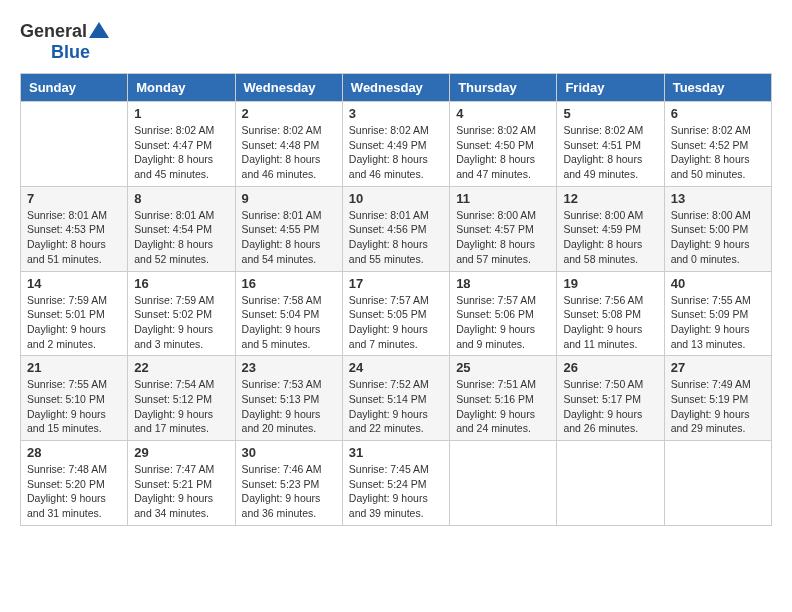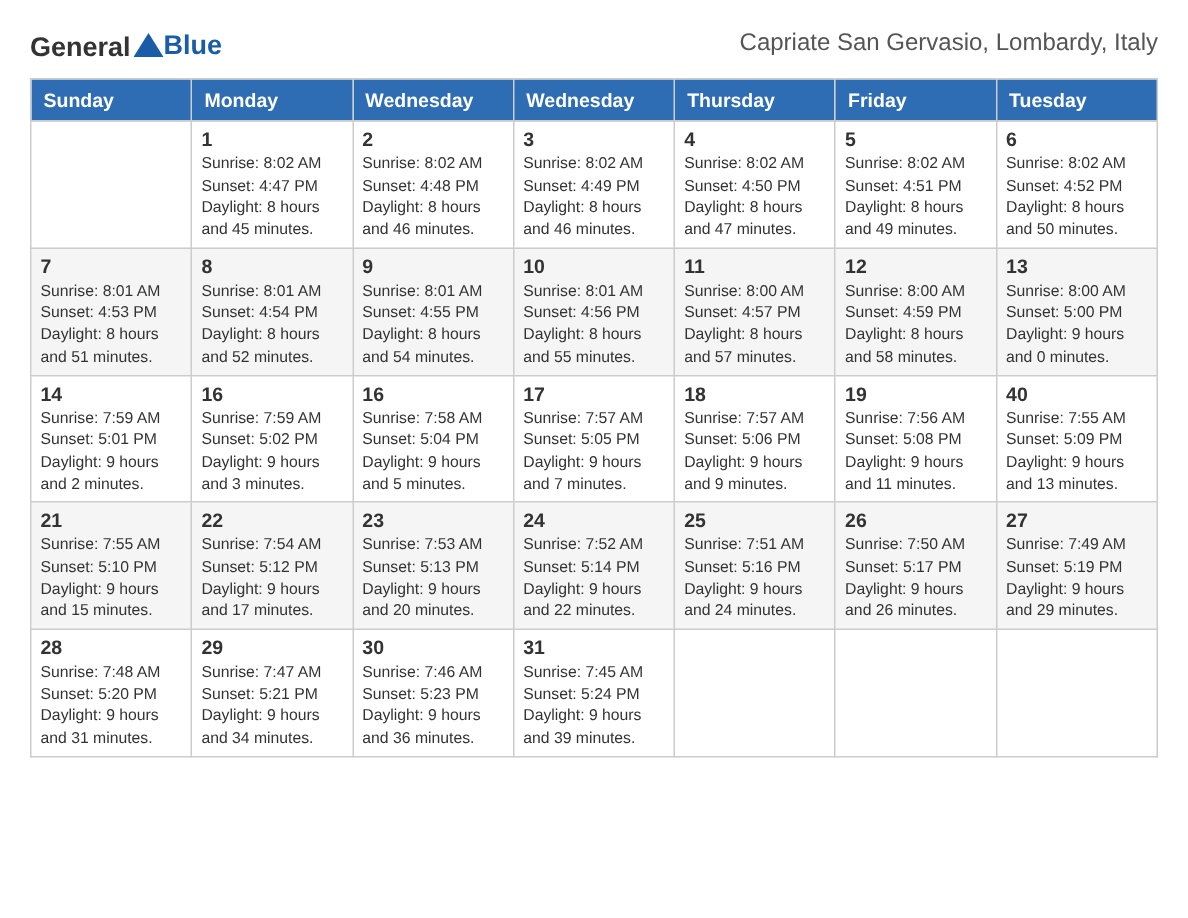--- a/index.html
+++ b/index.html
@@ -11,31 +11,33 @@
       padding: 20px;
     }
     .header {
       display: flex;
       justify-content: space-between;
       align-items: flex-start;
       margin-bottom: 10px;
     }
     .logo {
       display: flex;
+      flex-direction: column;
       align-items: flex-start;
     }
     .logo-general {
       font-size: 18px;
       font-weight: bold;
       color: #333;
     }
     .logo-blue {
       font-size: 18px;
       font-weight: bold;
       color: #1a5ca8;
+      margin-left: 31px;
     }
     .logo-row {
       display: flex;
       align-items: center;
     }
     .title-block {
       text-align: right;
     }
     .title-block h1 {
       font-size: 32px;
@@ -91,21 +93,20 @@
   <div class="logo">
     <div class="logo-row">
       <span class="logo-general">General</span>
       <svg width="20" height="20" viewBox="0 0 20 20" style="margin-left:2px;margin-bottom:2px;">
         <polygon points="10,2 20,18 0,18" fill="#1a5ca8"></polygon>
       </svg>
     </div>
     <span class="logo-blue">Blue</span>
   </div>
   <div class="title-block">
-    <h2>Capriate San Gervasio, Lombardy, Italy</h2>
   </div>
 </div>
 
 <table class="calendar">
   <thead>
     <tr>
     <th>Sunday</th>
         <th>Monday</th>
         <th>Wednesday</th>
         <th>Wednesday</th>

